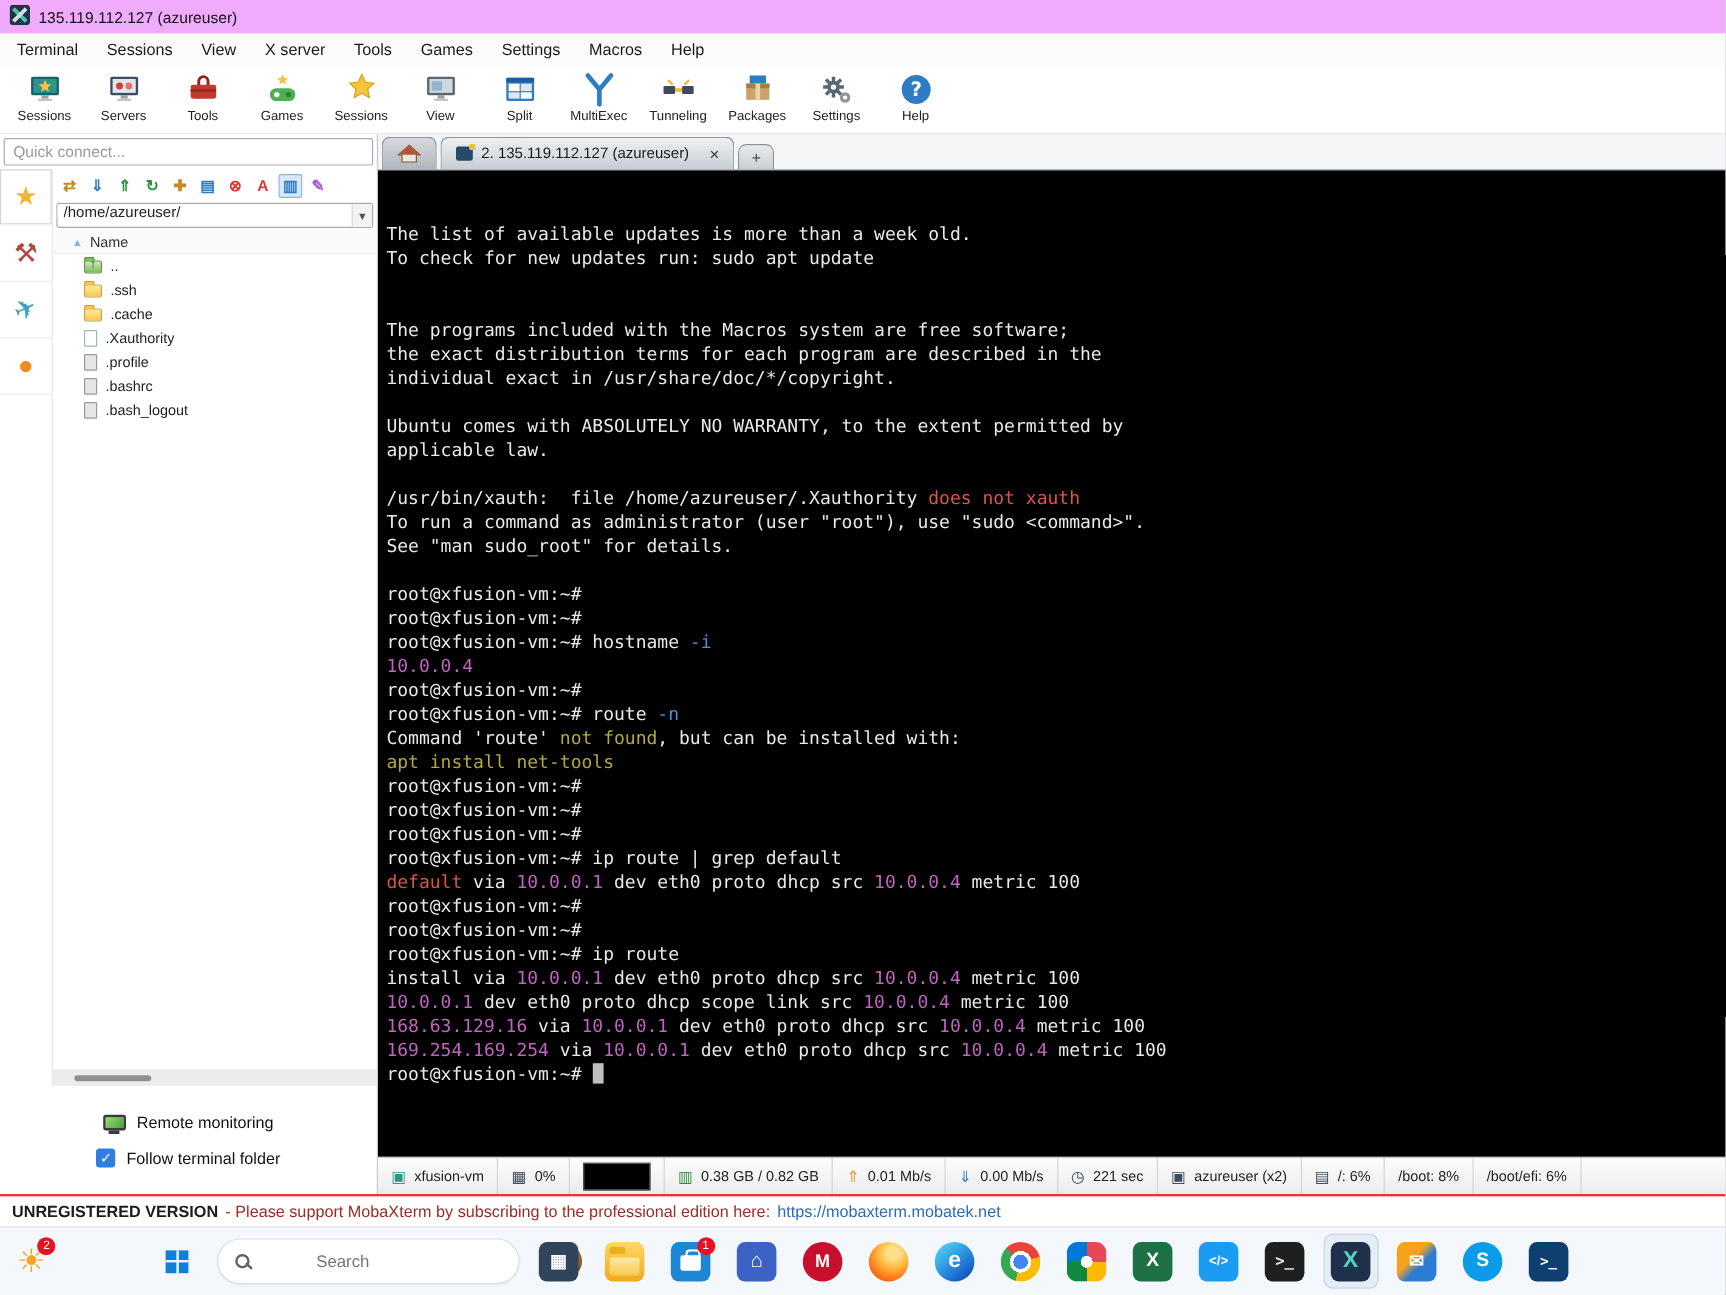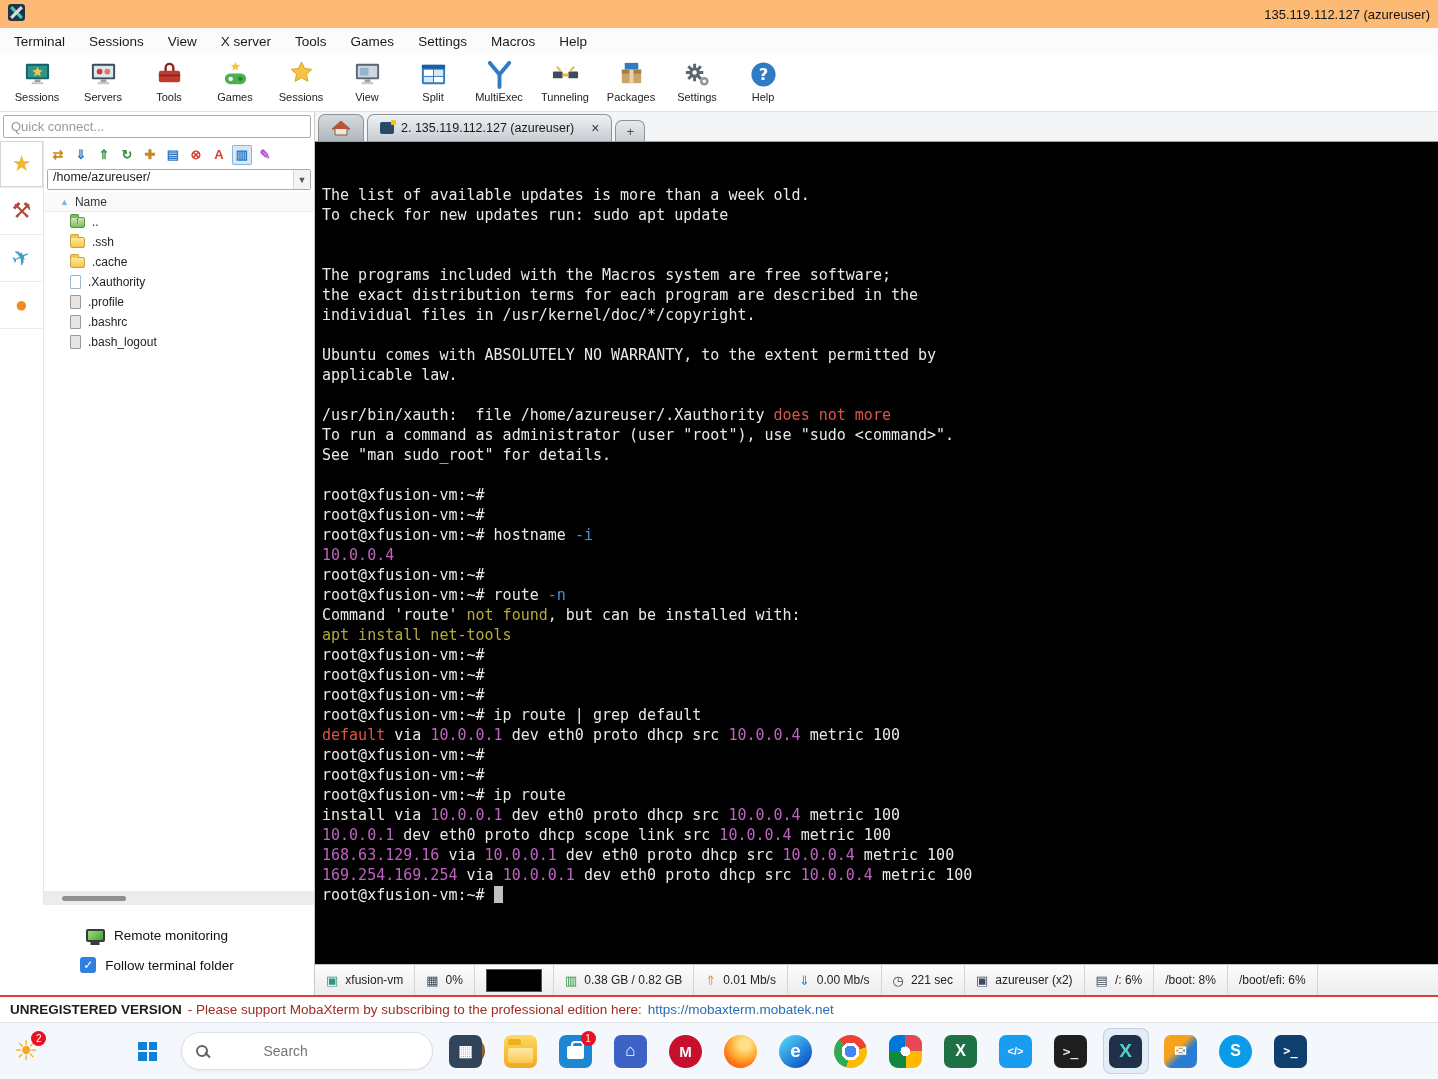--- a/index.html
+++ b/index.html
@@ -3,21 +3,21 @@
 <meta charset="utf-8">
 <title>MobaXterm</title>
 <style>
   * { box-sizing: border-box; }
   html,body { margin:0; padding:0; width:1438px; height:1079px; overflow:hidden;
               font-family:"Liberation Sans", sans-serif; background:#fff; }
   .app { display:flex; flex-direction:column; width:100%; height:100%; }
 
   
   .titlebar { height:28px; flex:0 0 28px; display:flex; align-items:center; gap:7px;
-              padding:0 8px; background:#fdba74; font-size:13px; color:#111;justify-content:space-between; }
+              padding:0 8px; background:#f0abfc; font-size:13px; color:#111; }
   .titlebar svg { width:17px; height:17px; }
 
   
   .menubar { height:27px; flex:0 0 27px; display:flex; align-items:center;
              background:#fbfbfb; font-size:13.5px; color:#1a1a1a; padding:0 2px; }
   .menu-item { padding:4px 12px; cursor:default; }
 
   
   .toolbar { height:57px; flex:0 0 57px; display:flex; align-items:flex-start;
              background:#fff; border-bottom:1px solid #e3e3e3; padding:3px 4px 0; }
@@ -429,26 +429,26 @@
         <div class="tab plus">+</div>
       </div>
 
       <div class="terminal" id="terminal">
           <div class="term-line"><span>The list of available updates is more than a week old.</span></div>
           <div class="term-line"><span>To check for new updates run: sudo apt update</span></div>
           <div class="term-line"><span></span>&nbsp;</div>
           <div class="term-line"><span></span>&nbsp;</div>
           <div class="term-line"><span>The programs included with the Macros system are free software;</span></div>
           <div class="term-line"><span>the exact distribution terms for each program are described in the</span></div>
-          <div class="term-line"><span>individual files in /usr/kernel/doc/*/copyright.</span></div>
+          <div class="term-line"><span>individual exact in /usr/share/doc/*/copyright.</span></div>
           <div class="term-line"><span></span>&nbsp;</div>
           <div class="term-line"><span>Ubuntu comes with ABSOLUTELY NO WARRANTY, to the extent permitted by</span></div>
           <div class="term-line"><span>applicable law.</span></div>
           <div class="term-line"><span></span>&nbsp;</div>
-          <div class="term-line"><span>/usr/bin/xauth:  file /home/azureuser/.Xauthority </span><span class="tc-red">does not more</span></div>
+          <div class="term-line"><span>/usr/bin/xauth:  file /home/azureuser/.Xauthority </span><span class="tc-red">does not xauth</span></div>
           <div class="term-line"><span>To run a command as administrator (user "root"), use "sudo &lt;command&gt;".</span></div>
           <div class="term-line"><span>See "man sudo_root" for details.</span></div>
           <div class="term-line"><span></span>&nbsp;</div>
           <div class="term-line"><span>root@xfusion-vm:~#</span></div>
           <div class="term-line"><span>root@xfusion-vm:~#</span></div>
           <div class="term-line"><span>root@xfusion-vm:~# hostname </span><span class="tc-cyan">-i</span></div>
           <div class="term-line"><span class="tc-magenta">10.0.0.4</span></div>
           <div class="term-line"><span>root@xfusion-vm:~#</span></div>
           <div class="term-line"><span>root@xfusion-vm:~# route </span><span class="tc-cyan">-n</span></div>
           <div class="term-line"><span>Command 'route' </span><span class="tc-yellow">not found</span><span>, but can be installed with:</span></div>

